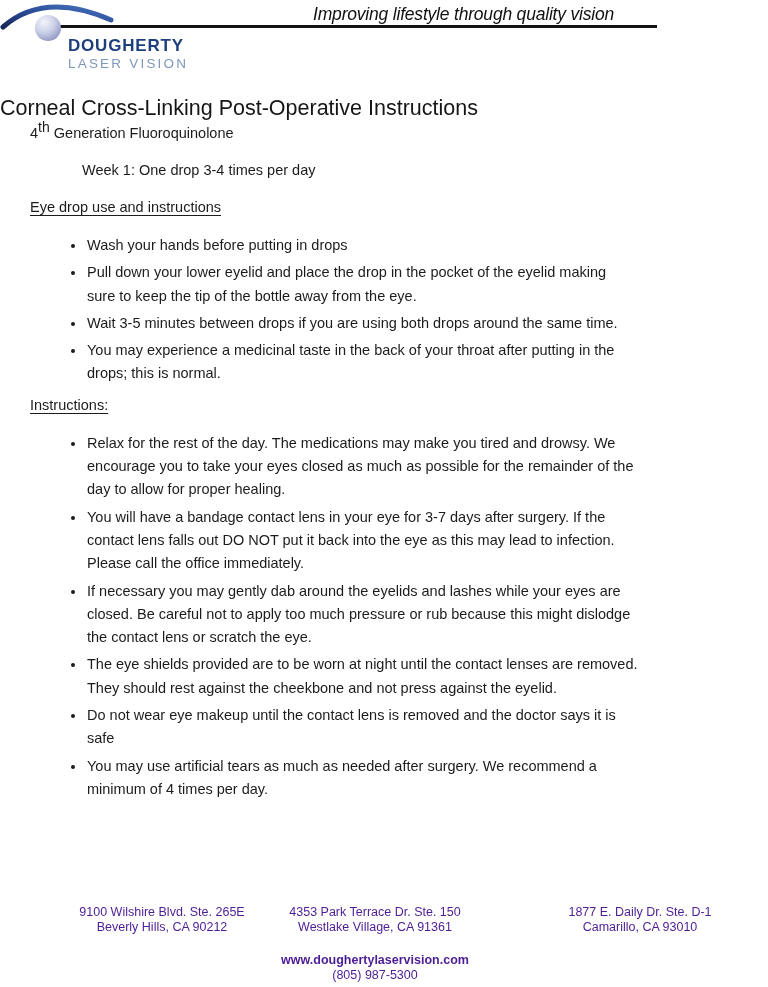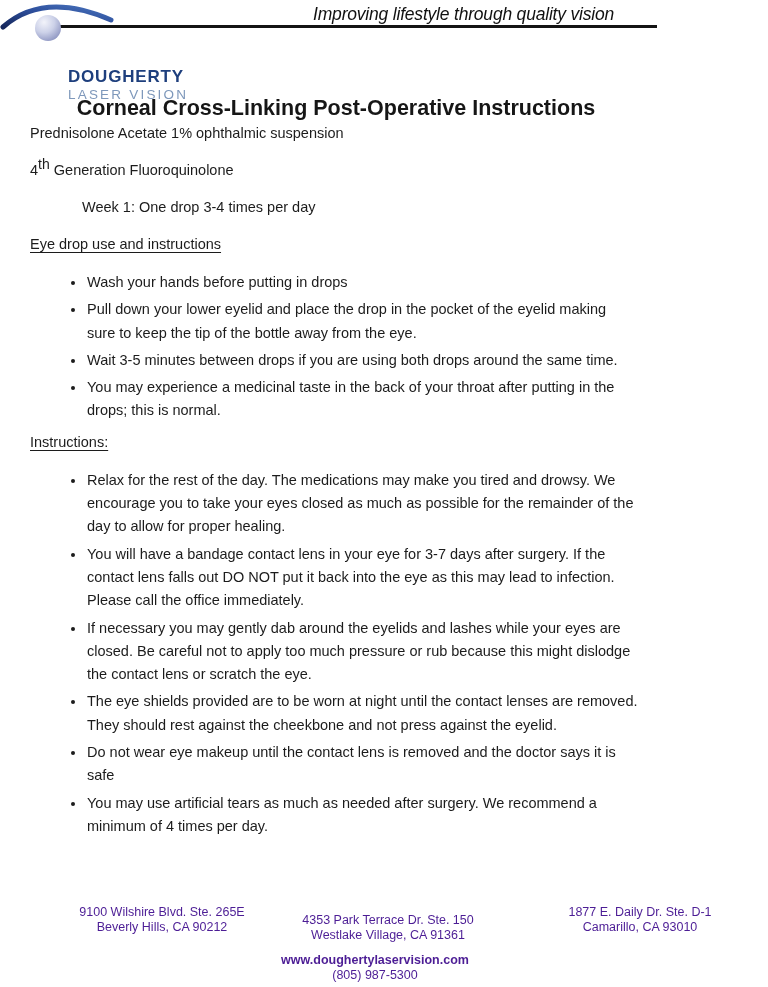--- a/index.html
+++ b/index.html
@@ -19,34 +19,34 @@
     position: absolute; top: 25px; left: 46px; right: 15px;
     height: 3px; background: #141414; z-index: 0;
   }
   .tagline {
     position: absolute; top: 4px; right: 58px;
     font-style: italic; font-size: 17.5px; color: #111;
     letter-spacing: -0.2px; z-index: 2;
   }
   .logo { position: absolute; top: 0; left: 0; width: 220px; height: 86px; z-index: 1; }
   .logo-mark { position: absolute; top: 0; left: 0; }
-  .logo-text { position: absolute; left: 68px; top: 36px; margin-top: 31px; }
+  .logo-text { position: absolute; left: 68px; top: 36px; }
   .logo-name {
     font-size: 17px; font-weight: bold; letter-spacing: 0.8px;
     color: #1e3f7d; line-height: 19px;
   }
   .logo-sub {
     font-size: 13.5px; letter-spacing: 2.2px;
     color: #7e98bb; line-height: 17px;
   }
 
   
   .doc-title {
-    margin: 9px 0 0 0; text-align: center;
-    font-size: 21.5px; font-weight: bold; color: #161616;
+    margin: 9px 0 0 0; 
+    font-size: 21.5px; font-weight: normal; color: #161616;
     line-height: 27px;
   }
 
   
   .main { padding: 0 30px 0 30px; font-size: 14.5px; color: #1c1c1c; }
   .section-heading {
     margin: 8px 0 14px 0; line-height: 23px;
     text-decoration: underline; text-underline-offset: 3px;
   }
   .section-heading.first { margin-top: 16px; }
@@ -63,21 +63,21 @@
   
   .footer {
     position: absolute; top: 903px; left: 0; width: 768px; height: 84px;
     font-size: 12.5px; color: #4c1d95;
   }
   .addr-col {
     position: absolute; top: 2px; transform: translateX(-50%);
     text-align: center; line-height: 14.5px; white-space: nowrap;
   }
   .addr-col.c1 { left: 162px; }
-  .addr-col.c2 { left: 388px; margin-top: 8px; }
+  .addr-col.c2 { left: 375px; }
   .addr-col.c3 { left: 640px; }
   .footer-contact {
     position: absolute; top: 50px; left: 375px; transform: translateX(-50%);
     text-align: center; line-height: 14.5px; white-space: nowrap;
   }
   .footer-site { font-weight: bold; }
 </style>
 </head>
 <body>
 
@@ -108,21 +108,20 @@
         <div class="logo-sub">LASER VISION</div>
       </div>
     </div>
   </div>
 
   <h1 class="doc-title">Corneal Cross-Linking Post-Operative Instructions</h1>
 
   <div class="main">
 
 
-    <p class="para">Prednisolone Acetate 1% ophthalmic suspension</p>
 
     <p class="para"><span>4</span><sup class="ord">th</sup><span> Generation Fluoroquinolone</span></p>
     <p class="para dose">Week 1: One drop 3-4 times per day</p>
 
     <div class="section-heading">Eye drop use and instructions</div>
 
     <ul class="bullets">
       <li>Wash your hands before putting in drops</li>
       <li>Pull down your lower eyelid and place the drop in the pocket of the eyelid making sure to keep the tip of the bottle away from the eye.</li>
       <li>Wait 3-5 minutes between drops if you are using both drops around the same time.</li>

